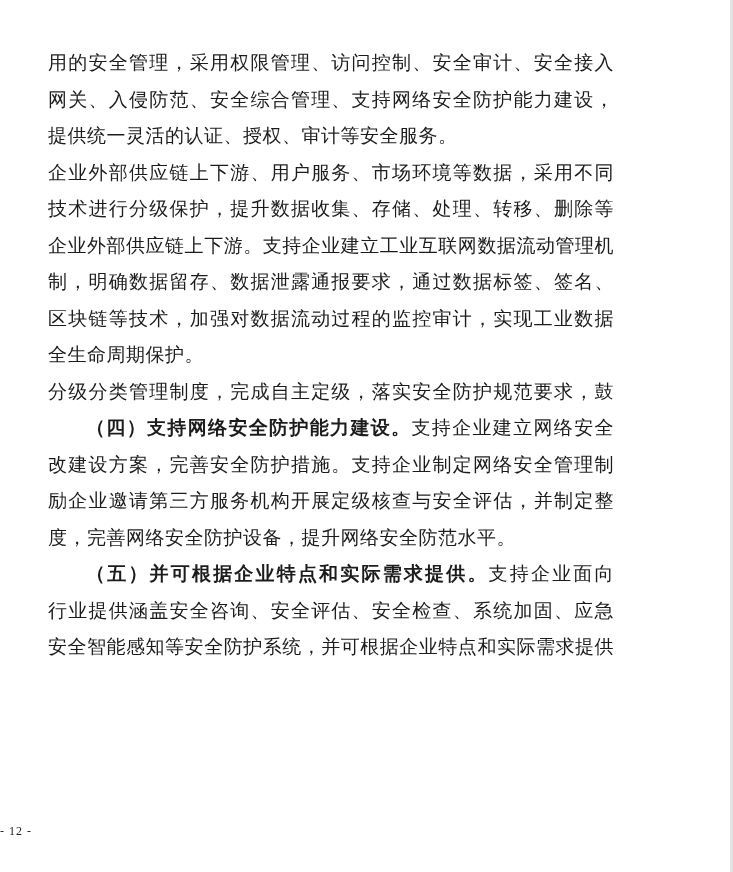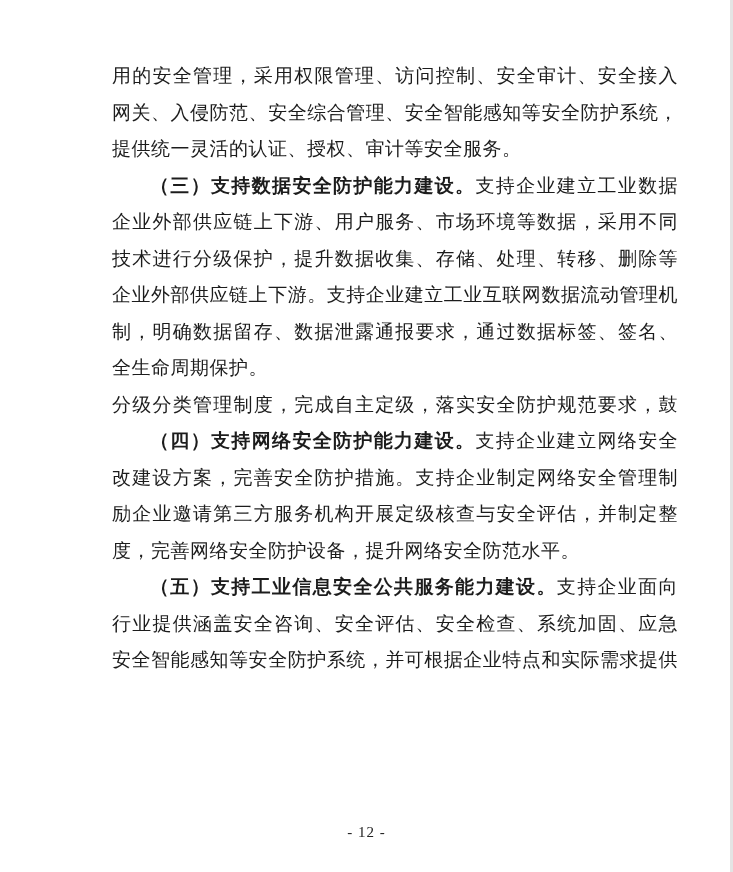--- a/index.html
+++ b/index.html
@@ -7,22 +7,22 @@
     width: 733px;
     height: 872px;
     background: #ffffff;
     position: relative;
     overflow: hidden;
     font-family: "Liberation Serif", "DejaVu Serif", serif;
     color: #1c1c1c;
   }
   .text-block {
     width: 566px;
-    margin-left: 112px;
-    padding-top: 58px;
+    margin-left: 48px;
+    padding-top: 45px;
   }
   .line {
     margin: 0;
     padding: 0;
     font-size: 19px;
     line-height: 36.5px;
     height: 36.5px;
     overflow: hidden;
     white-space: normal;
     letter-spacing: 0.5px;
@@ -36,57 +36,56 @@
     text-align: right;
     text-align-last: left;
   }
   .indent { text-indent: 2em; }
   .bold { font-weight: 700; }
   .footer {
     position: absolute;
     left: 0;
     top: 824px;
     width: 733px;
-    text-align: center;
-    font-size: 15px;
+    font-size: 12px;
     letter-spacing: 1px;
     color: #222222;
   }
   .page-edge {
     position: absolute;
     top: 0;
     right: 0;
     width: 3px;
     height: 872px;
     background: #e4e4e4;
   }
 </style>
 </head>
 <body>
 
 <div class="text-block">
 
   <p class="line justify">用的安全管理，采用权限管理、访问控制、安全审计、安全接入</p>
-  <p class="line justify">网关、入侵防范、安全综合管理、安全智能感知等安全防护系统，</p>
+  <p class="line justify">网关、入侵防范、安全综合管理、支持网络安全防护能力建设，</p>
   <p class="line endline">提供统一灵活的认证、授权、审计等安全服务。</p>
 
-  <p class="line justify indent"><span class="bold">（三）支持数据安全防护能力建设。</span><span>支持企业建立工业数据</span></p>
   <p class="line justify">企业外部供应链上下游、用户服务、市场环境等数据，采用不同</p>
   <p class="line justify">技术进行分级保护，提升数据收集、存储、处理、转移、删除等</p>
   <p class="line justify">企业外部供应链上下游。支持企业建立工业互联网数据流动管理机</p>
   <p class="line justify">制，明确数据留存、数据泄露通报要求，通过数据标签、签名、</p>
+  <p class="line justify">区块链等技术，加强对数据流动过程的监控审计，实现工业数据</p>
   <p class="line endline">全生命周期保护。</p>
 
   <p class="line justify">分级分类管理制度，完成自主定级，落实安全防护规范要求，鼓</p>
   <p class="line justify indent"><span class="bold">（四）支持网络安全防护能力建设。</span><span>支持企业建立网络安全</span></p>
   <p class="line justify">改建设方案，完善安全防护措施。支持企业制定网络安全管理制</p>
   <p class="line justify">励企业邀请第三方服务机构开展定级核查与安全评估，并制定整</p>
   <p class="line endline">度，完善网络安全防护设备，提升网络安全防范水平。</p>
 
-  <p class="line justify indent"><span class="bold">（五）支持工业信息安全公共服务能力建设。</span><span>支持企业面向</span></p>
+  <p class="line justify indent"><span class="bold">（五）并可根据企业特点和实际需求提供。</span><span>支持企业面向</span></p>
   <p class="line justify">行业提供涵盖安全咨询、安全评估、安全检查、系统加固、应急</p>
   <p class="line justify">安全智能感知等安全防护系统，并可根据企业特点和实际需求提供</p>
 
 </div>
 
 <div class="footer">- 12 -</div>
 
 <div class="page-edge"></div>
 
 </body></html>

